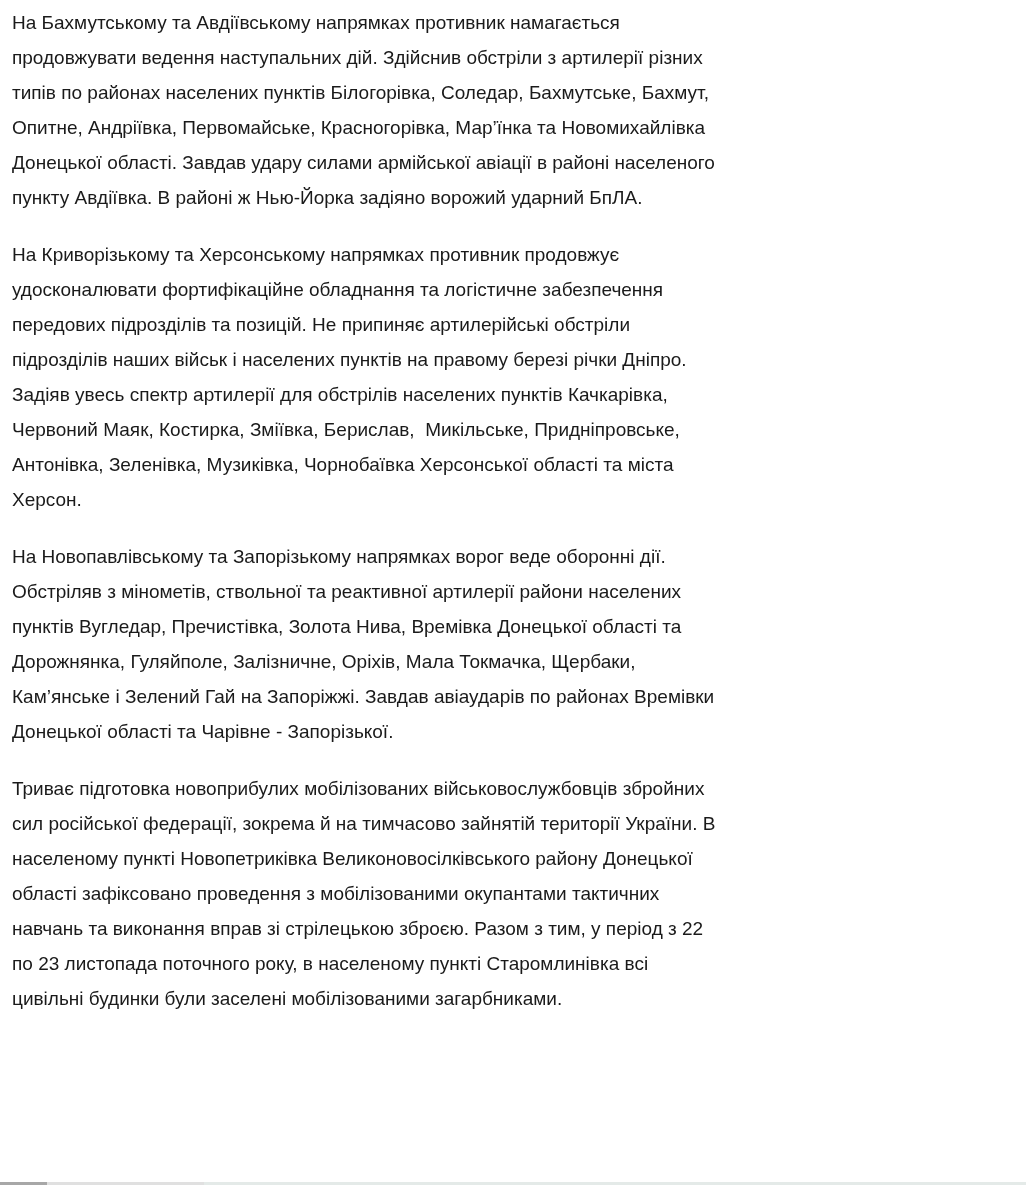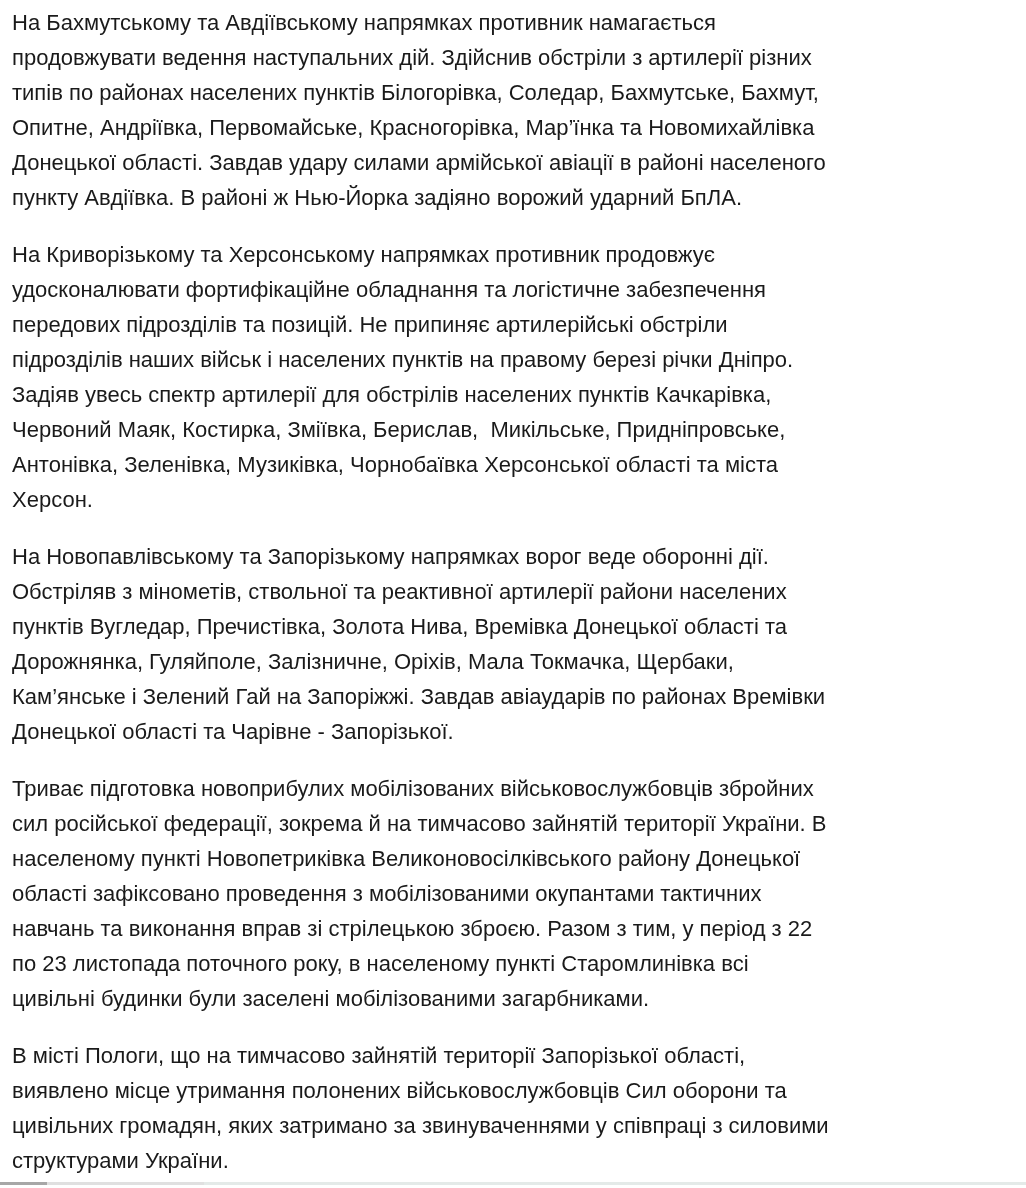--- a/index.html
+++ b/index.html
@@ -10,21 +10,21 @@
   .page {
     position: relative;
     width: 1026px;
     height: 1188px;
     background: #ffffff;
     overflow: hidden;
     font-family: "Liberation Sans", "DejaVu Sans", sans-serif;
   }
   .doc {
     padding: 5px 12px 0 12px;
-    font-size: 22px;
+    font-size: 19px;
     line-height: 35px;
     color: #1a1a1a;
   }
   .para {
     margin: 0 0 22px 0;
     white-space: pre-wrap; 
   }
   .bottom-bar {
     position: absolute;
     left: 0;
@@ -62,24 +62,20 @@
 Дорожнянка, Гуляйполе, Залізничне, Оріхів, Мала Токмачка, Щербаки,
 Кам’янське і Зелений Гай на Запоріжжі. Завдав авіаударів по районах Времівки
 Донецької області та Чарівне - Запорізької.</p>
     <p class="para">Триває підготовка новоприбулих мобілізованих військовослужбовців збройних
 сил російської федерації, зокрема й на тимчасово зайнятій території України. В
 населеному пункті Новопетриківка Великоновосілківського району Донецької
 області зафіксовано проведення з мобілізованими окупантами тактичних
 навчань та виконання вправ зі стрілецькою зброєю. Разом з тим, у період з 22
 по 23 листопада поточного року, в населеному пункті Старомлинівка всі
 цивільні будинки були заселені мобілізованими загарбниками.</p>
-    <p class="para">В місті Пологи, що на тимчасово зайнятій території Запорізької області,
-виявлено місце утримання полонених військовослужбовців Сил оборони та
-цивільних громадян, яких затримано за звинуваченнями у співпраці з силовими
-структурами України.</p>
   </div>
 
   <div class="bottom-bar">
     <div class="seg seg1"></div>
     <div class="seg seg2"></div>
     <div class="seg seg3"></div>
   </div>
 </div>
 
 </body></html>

